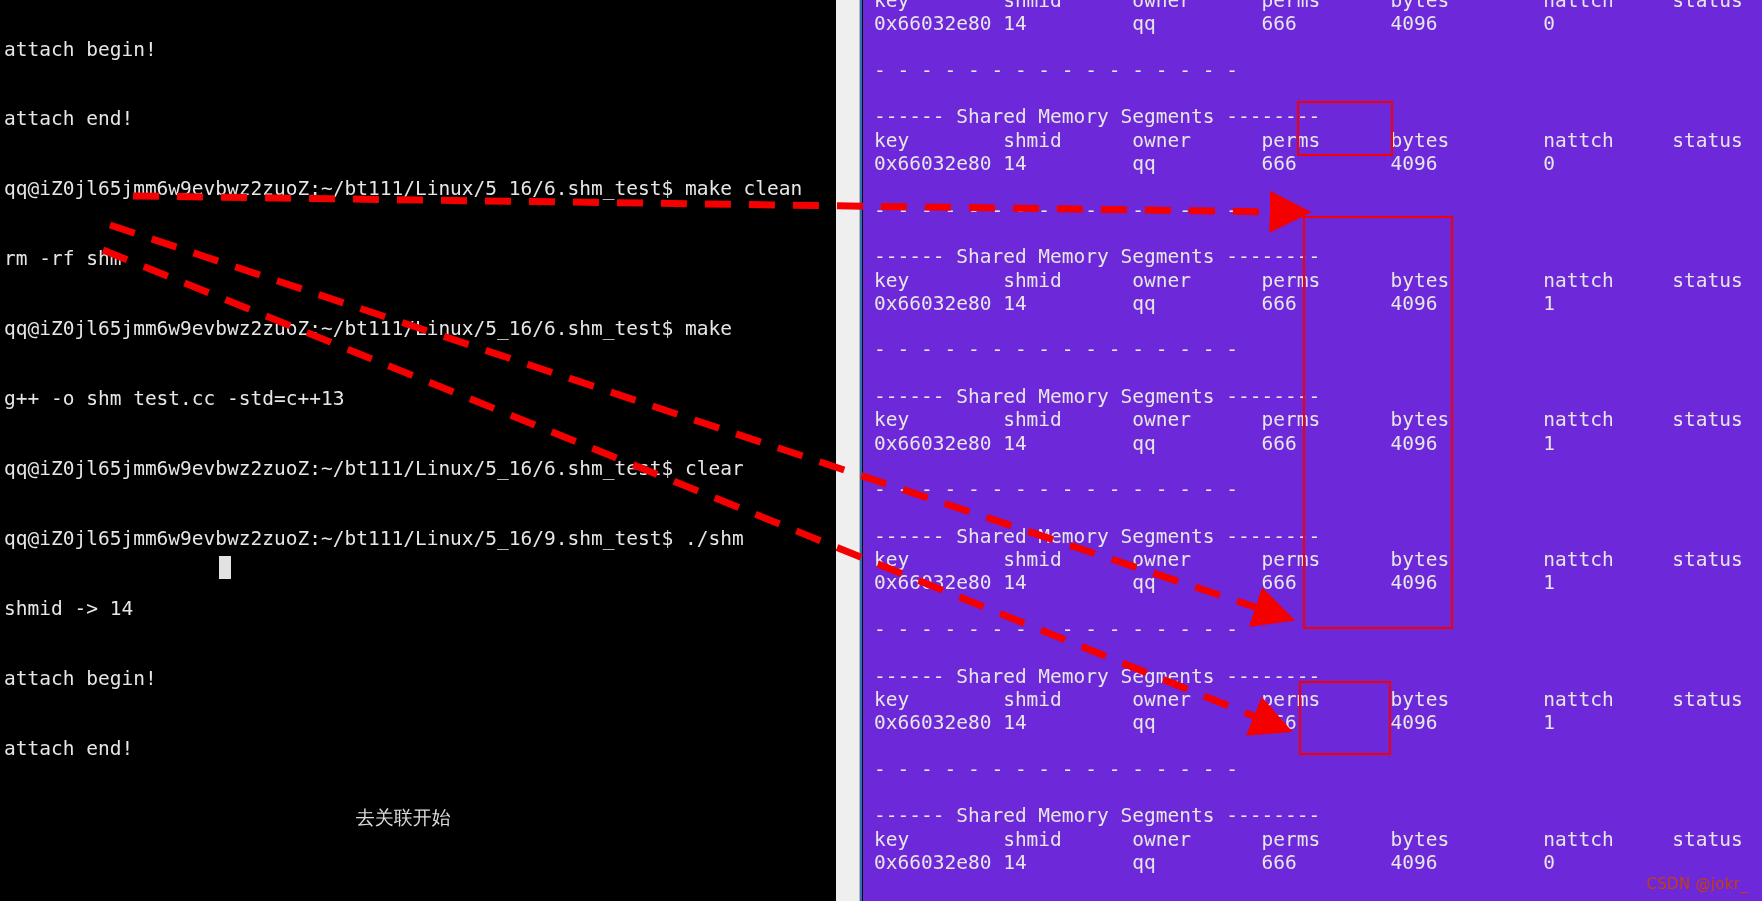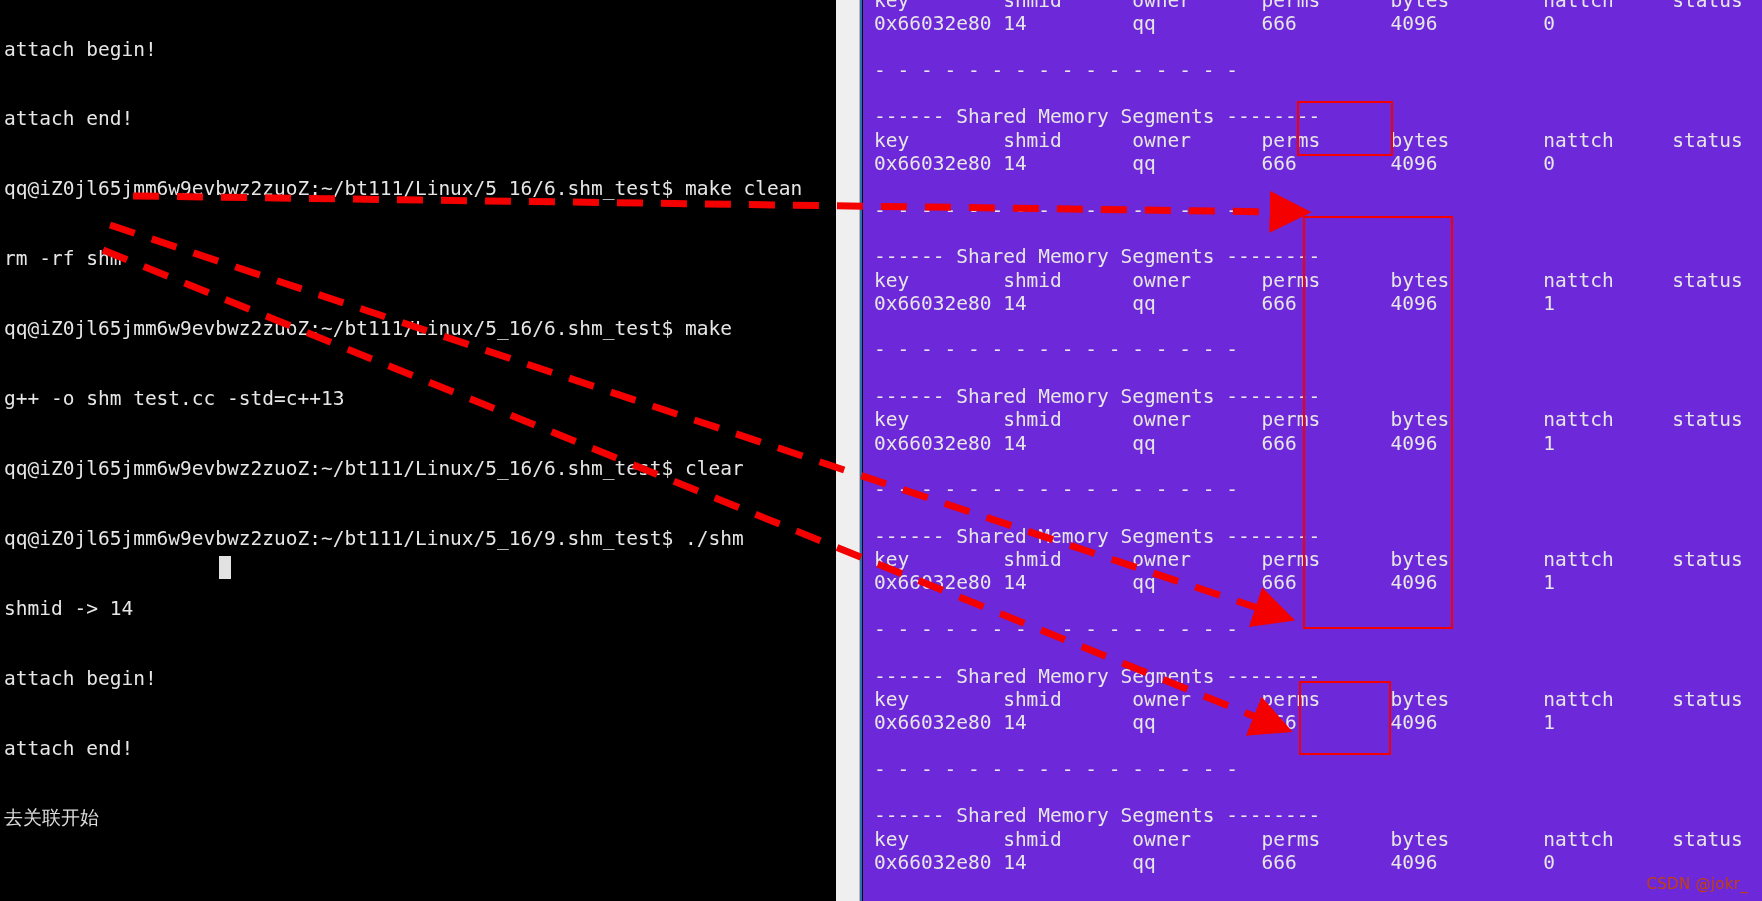--- a/index.html
+++ b/index.html
@@ -13,21 +13,21 @@
   #left-terminal{
     position:absolute;left:0;top:0;width:836px;height:901px;
     background:#000;overflow:hidden;padding-left:40px;
   }
   #left-terminal .lines{
     position:absolute;left:4px;top:-9px;
     font-size:19.5px;line-height:23.3px;
     color:#e6e6e6;white-space:pre;letter-spacing:0px;
   }
   .ln{height:23.3px;}
-  .cjk{font-family:"DejaVu Sans","Liberation Sans",sans-serif;font-size:19px;color:#dcdcdc;}
+  .cjk{font-family:"DejaVu Sans","Liberation Sans",sans-serif;font-size:19px;color:#dcdcdc;text-align:center;}
   
   #mouse-block{
     position:absolute;left:219px;top:556px;width:12px;height:23px;
     background:#e2e2e2;
   }
 
   
   #scroll-track{
     position:absolute;left:836px;top:0;width:23px;height:901px;
     background:#efefef;

